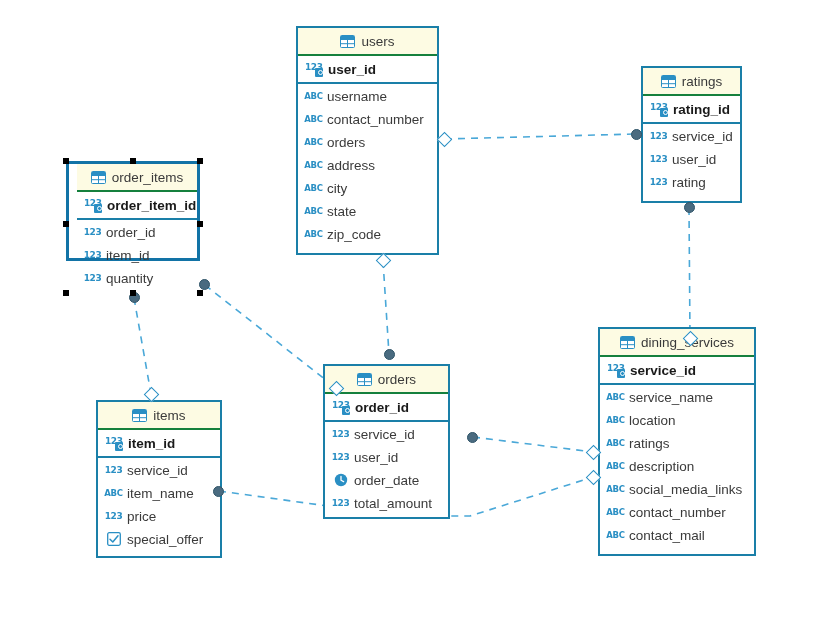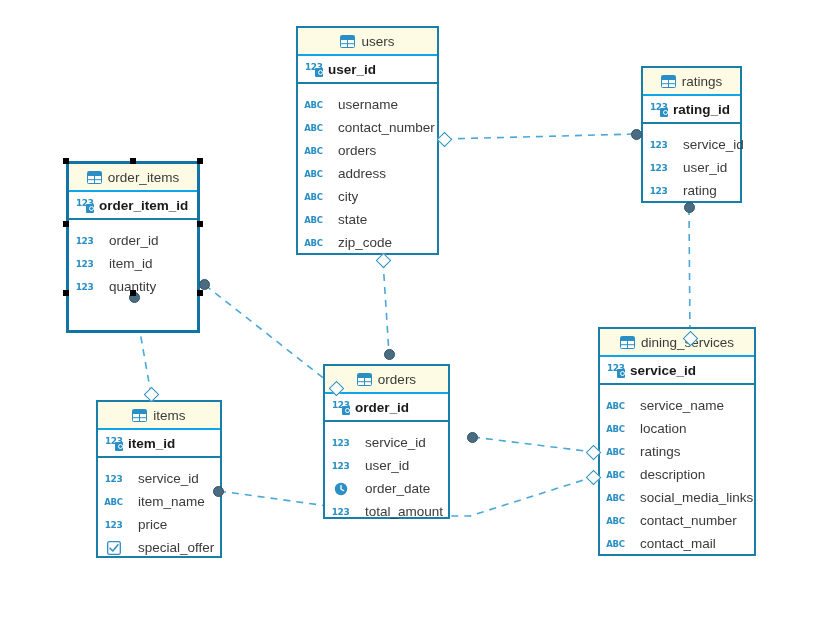--- a/index.html
+++ b/index.html
@@ -38,21 +38,21 @@
     border: 2px solid #1a7fa8;
     z-index: 5;
   }
   .entity.selected {
     border-width: 3px;
     border-color: #1273a6;
   }
   .ent-header {
     box-sizing: border-box;
     background: #fdfbe3;
-    border-bottom: 2px solid #0ea5e9;
+    border-bottom: 2px solid #15803d;
     height: 28px;
     display: flex;
     align-items: center;
     justify-content: center;
     gap: 6px;
     font-size: 13.5px;
     color: #3a3a3a;
   }
   .ent-pk {
     box-sizing: border-box;
@@ -64,22 +64,22 @@
     padding-left: 7px;
     font-size: 13.5px;
     font-weight: bold;
     color: #1a1a1a;
   }
   .ent-cols {
     padding: 5px 0 6px 7px;
   }
   .col-row {
     display: flex;
-    align-items: flex-end;
-    gap: 16px;
+    align-items: flex-start;
+    gap: 5px;
     height: 23px;
     font-size: 13.5px;
     color: #3a3a3a;
     white-space: nowrap;
   }
 
   
   .ico {
     display: inline-flex;
     align-items: center;
@@ -315,21 +315,21 @@
         </div>
       <div class="col-row">
           <span class="ico ico-type">
             <span class="num-txt">123</span>
           </span>
           <span>rating</span>
         </div>
     </div>
   </div>
 
-  <div class="entity selected" style="left:66px; top:161px; width:134px; height:172px;">
+  <div class="entity selected" style="left:66px; top:161px; width:134px; height:100px;padding-left:8px;">
     <div class="ent-header">
       <span class="ico ico-table">
         <svg width="15" height="13" viewBox="0 0 15 13">
             <rect x="0.5" y="0.5" width="14" height="12" rx="1" fill="#ffffff" stroke="#2a8fc4"></rect>
             <rect x="1" y="1" width="13" height="4" fill="#2a8fc4"></rect>
             <line x1="7.5" y1="5" x2="7.5" y2="12.5" stroke="#2a8fc4"></line>
             <line x1="1" y1="8.7" x2="14" y2="8.7" stroke="#2a8fc4"></line>
           </svg>
       </span>
       <span>order_items</span>

